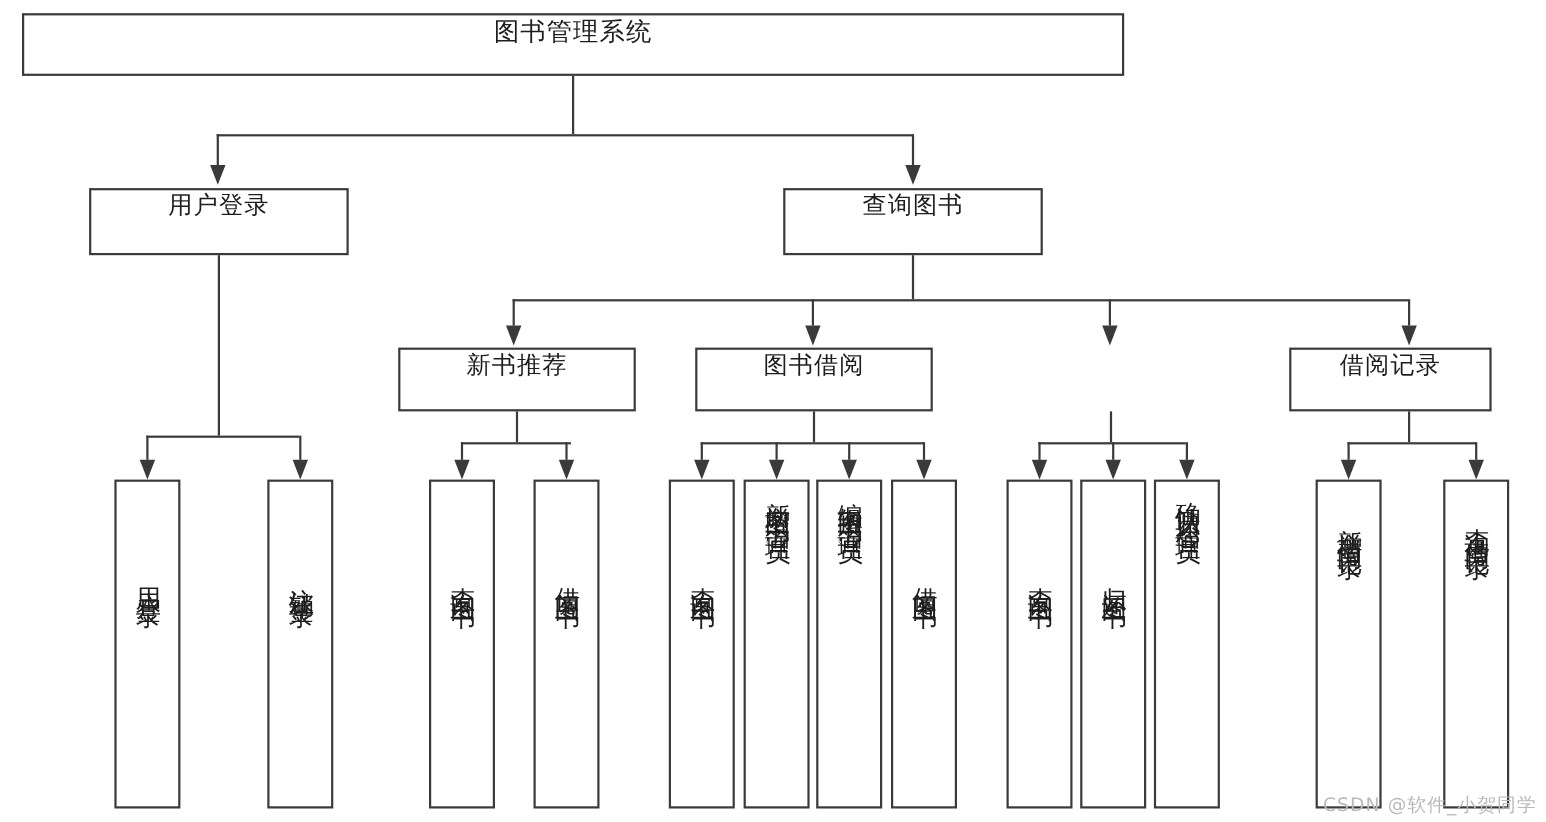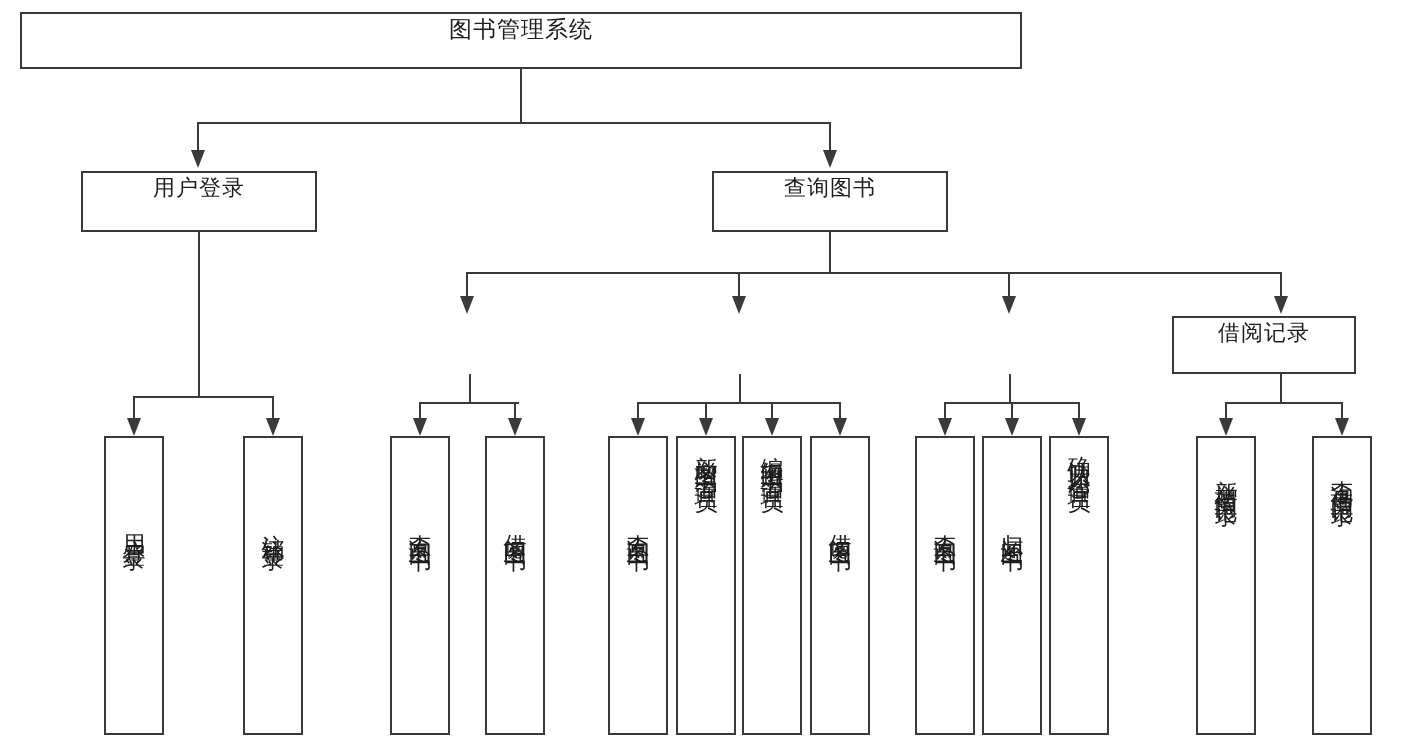--- a/index.html
+++ b/index.html
@@ -113,20 +113,26 @@
   <div class="hline" style="left:466px;top:272px;width:814px;"></div>
   <div class="vline" style="left:466px;top:272px;height:24px;"></div>
   <div class="arrow" style="left:460px;top:296px;"></div>
   <div class="vline" style="left:738px;top:272px;height:24px;"></div>
   <div class="arrow" style="left:732px;top:296px;"></div>
   <div class="vline" style="left:1008px;top:272px;height:24px;"></div>
   <div class="arrow" style="left:1002px;top:296px;"></div>
   <div class="vline" style="left:1280px;top:272px;height:24px;"></div>
   <div class="arrow" style="left:1274px;top:296px;"></div>
 
+  <div class="node h-node" style="left:362px;top:316px;width:216px;height:58px;">
+    <span class="lbl">新书推荐</span>
+  </div>
+  <div class="node h-node" style="left:632px;top:316px;width:216px;height:58px;">
+    <span class="lbl">图书借阅</span>
+  </div>
   <div class="node h-node" style="left:1172px;top:316px;width:184px;height:58px;">
     <span class="lbl">借阅记录</span>
   </div>
 
   <div class="vline" style="left:469px;top:374px;height:28px;"></div>
   <div class="hline" style="left:419px;top:402px;width:100px;"></div>
   <div class="vline" style="left:419px;top:402px;height:16px;"></div>
   <div class="arrow" style="left:413px;top:418px;"></div>
   <div class="vline" style="left:514px;top:402px;height:16px;"></div>
   <div class="arrow" style="left:508px;top:418px;"></div>
@@ -195,14 +201,15 @@
     <span class="lbl">确认归还（管理员）</span>
   </div>
 
   <div class="node leaf c5" style="left:1196px;top:436px;width:60px;height:299px;">
     <span class="lbl">新增借阅记录</span>
   </div>
   <div class="node leaf c5" style="left:1312px;top:436px;width:60px;height:299px;">
     <span class="lbl">查询借阅记录</span>
   </div>
 
+  <div id="watermark">CSDN @软件_小贺同学</div>
 
 </div>
 
 </body></html>

